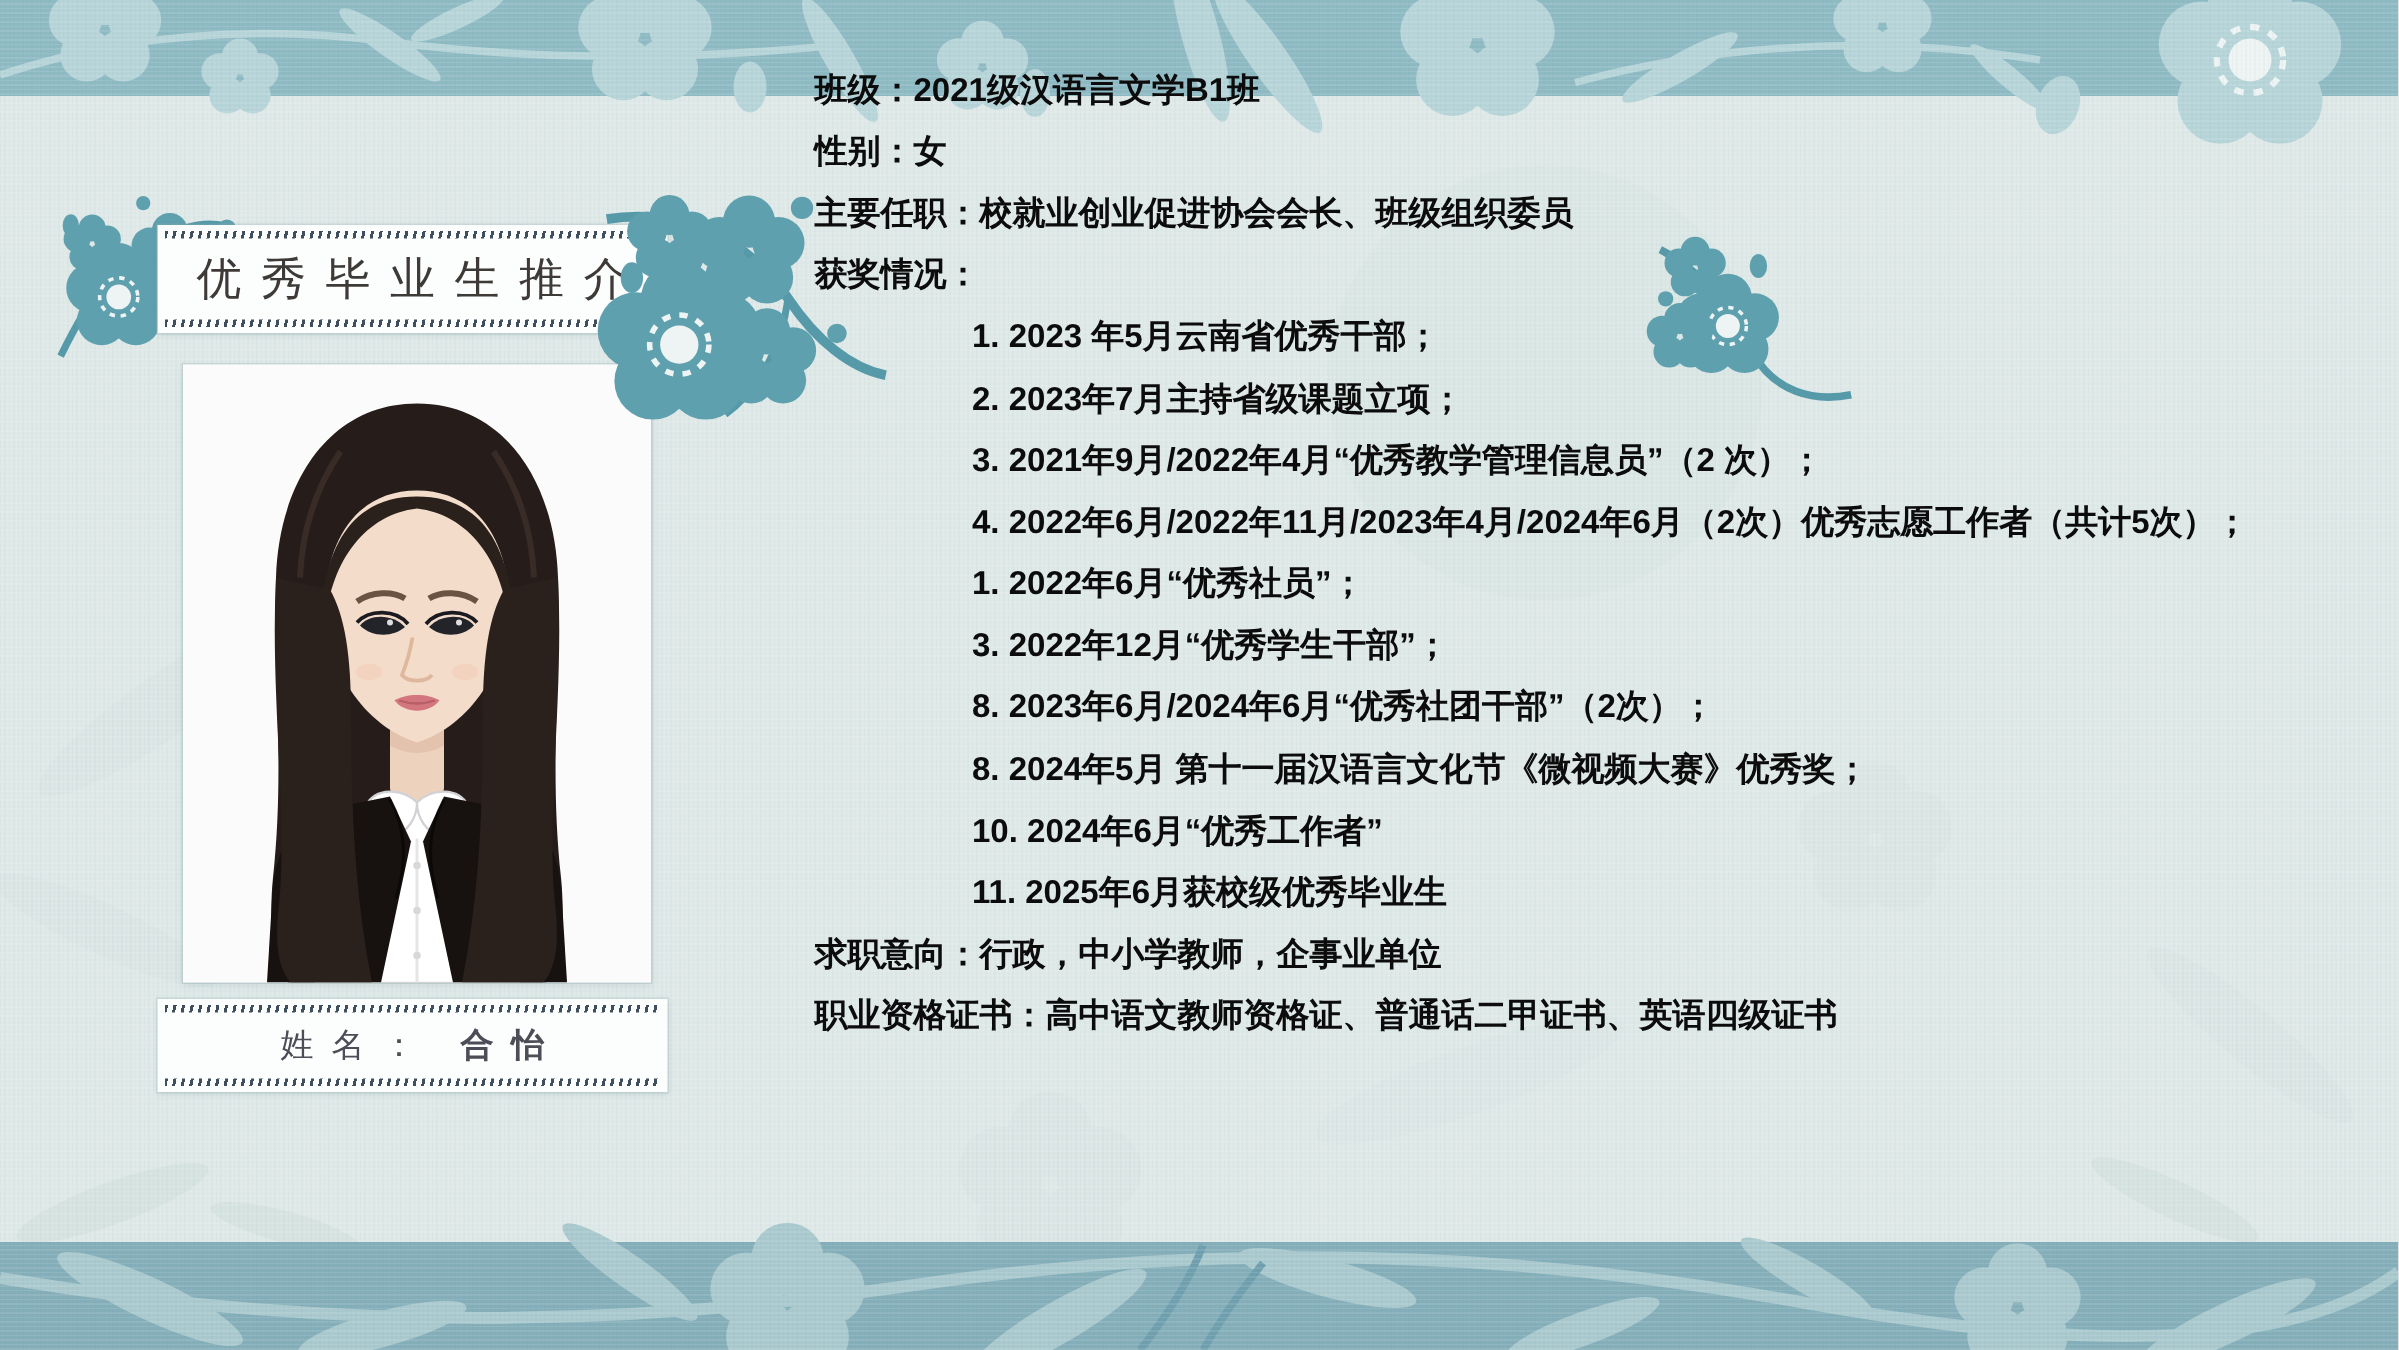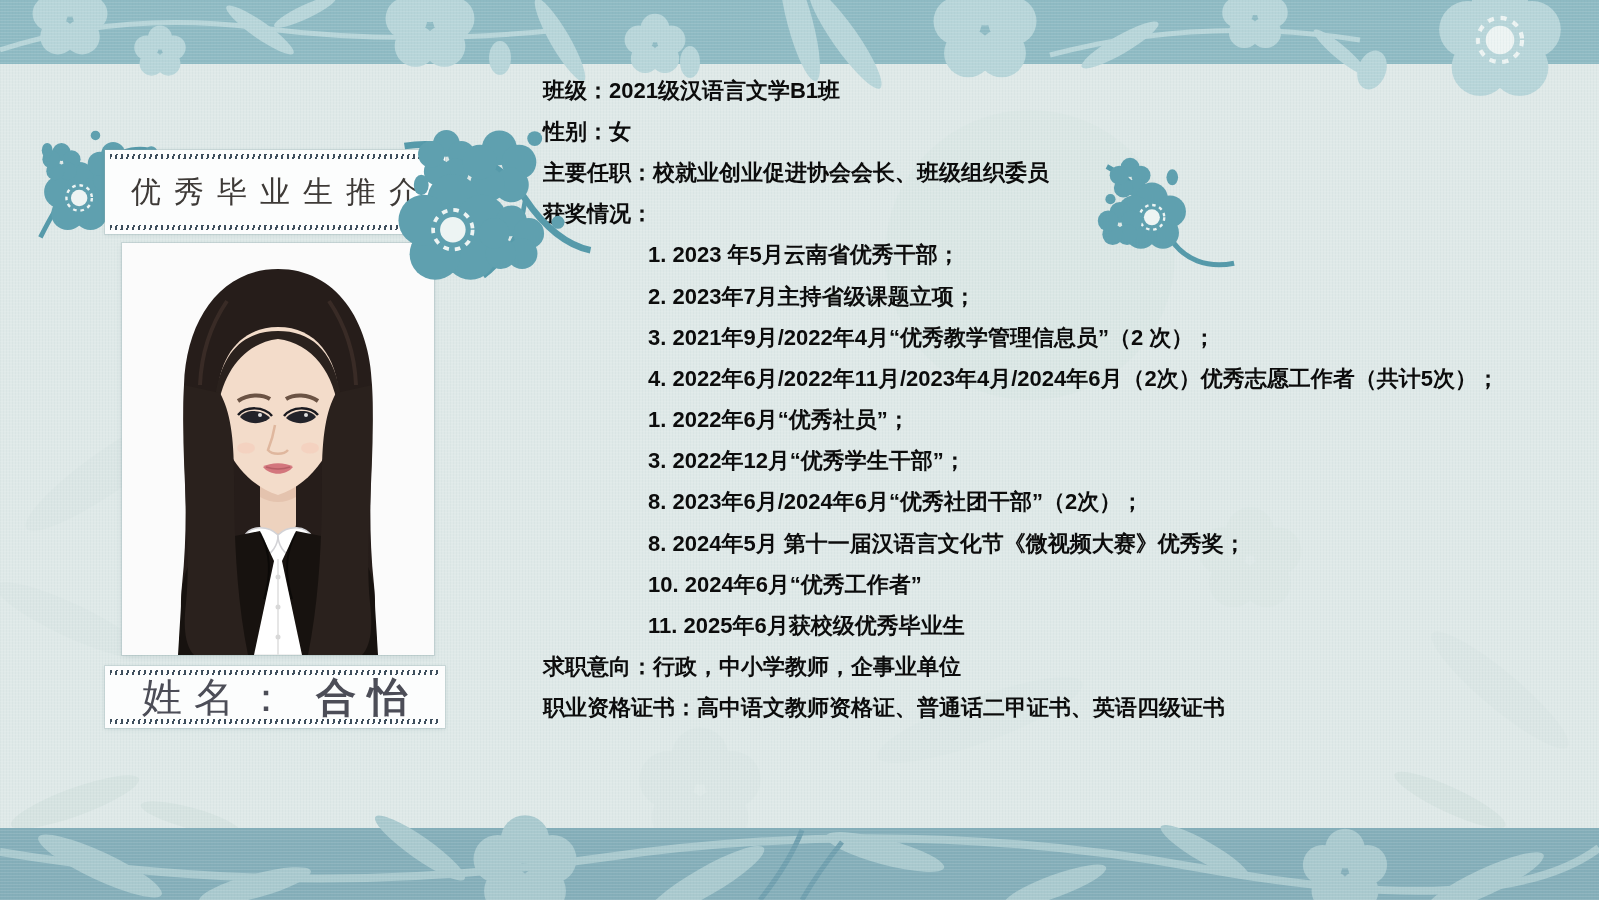--- a/index.html
+++ b/index.html
@@ -25,42 +25,42 @@
     background:#fcfdfd;
     box-shadow:0 0 0 1px rgba(150,175,178,.28), 0 1px 4px rgba(90,120,125,.18);
     display:flex;align-items:center;justify-content:center;
   }
   .banner::before,.banner::after{
     content:"";position:absolute;left:5px;right:5px;height:5px;
     background:repeating-linear-gradient(102deg,#3e4e5c 0 2px,transparent 2px 5.6px);
   }
   .banner::before{top:4px;}
   .banner::after{bottom:4px;}
-  .title-banner{top:150px;height:84px;text-align:center;}
+  .title-banner{top:150px;height:72px;text-align:center;}
   .title-banner .txt{
     font-size:30px;color:#3e3a37;letter-spacing:13px;text-indent:13px;white-space:nowrap;
   }
   .name-banner{top:666px;height:62px;}
   .name-banner .txt{
-    font-size:40px;color:#4c4d57;letter-spacing:12px;text-indent:12px;white-space:nowrap;
+    font-size:22px;color:#4c4d57;letter-spacing:12px;text-indent:12px;white-space:nowrap;
     display:flex;align-items:center;
   }
   .name-banner .txt .val{margin-left:6px;font-weight:bold;}
 
   
   .photo-frame{
     position:absolute;left:122px;top:243px;width:312px;height:412px;z-index:3;
     background:#fbfbfb;
     box-shadow:0 0 0 1px rgba(140,165,168,.30), 0 2px 6px rgba(90,120,125,.15);
   }
   .photo-frame svg{display:block;}
 
   
   .info{
-    position:absolute;left:543px;top:70px;width:1035px;z-index:3;
+    position:absolute;left:543px;top:39px;width:1035px;z-index:3;
   }
   .row{
     height:41.2px;display:flex;align-items:center;
     font-size:22px;font-weight:bold;color:#0c0c0c;white-space:nowrap;
   }
   .row.indent{padding-left:105px;}
 </style>
 </head>
 <body>
 

